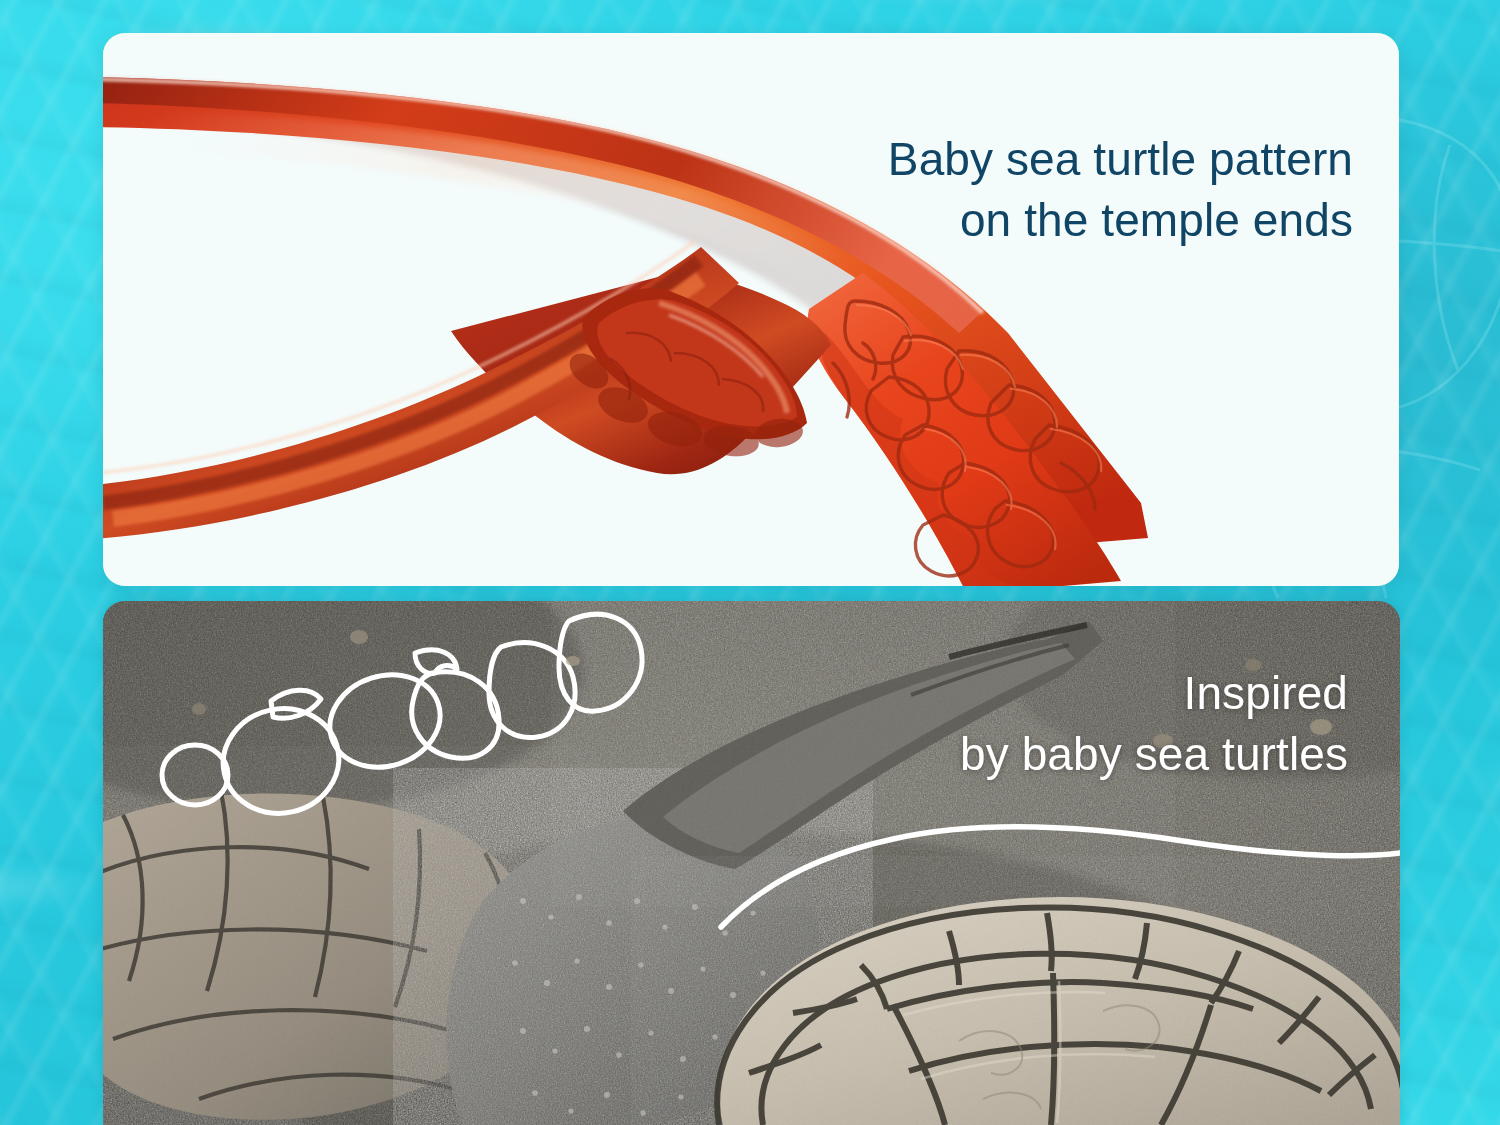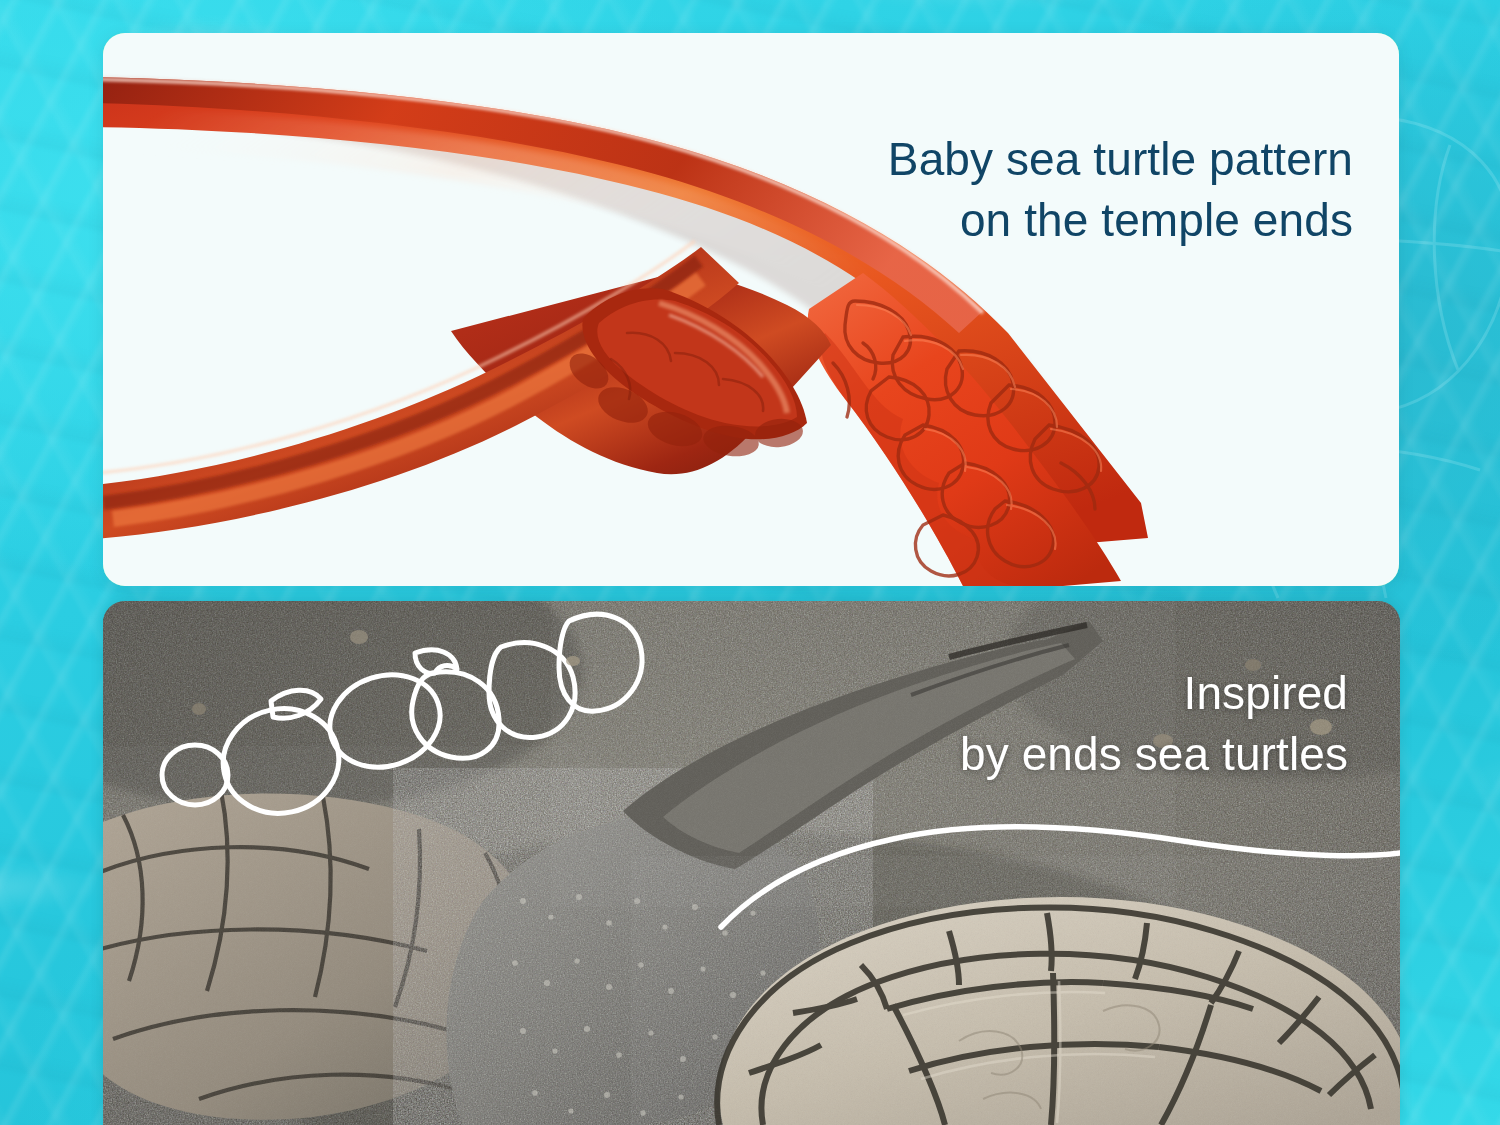--- a/index.html
+++ b/index.html
@@ -444,16 +444,16 @@
         <ellipse cx="1218" cy="126" rx="11" ry="8" fill="#a59b86"></ellipse>
         <ellipse cx="1150" cy="64" rx="8" ry="6" fill="#8b8271"></ellipse>
         <ellipse cx="256" cy="36" rx="9" ry="7" fill="#9a9180"></ellipse>
         <ellipse cx="96" cy="108" rx="7" ry="6" fill="#8d8473"></ellipse>
         <ellipse cx="1060" cy="140" rx="10" ry="7" fill="#998f7d"></ellipse>
         <ellipse cx="470" cy="60" rx="7" ry="5" fill="#a69c88"></ellipse>
       </g>
     </svg>
 
     <div class="caption-bottom">Inspired
-by ends sea turtles</div>
+by baby sea turtles</div>
   </div>
 
 </div>
 
 </body></html>

